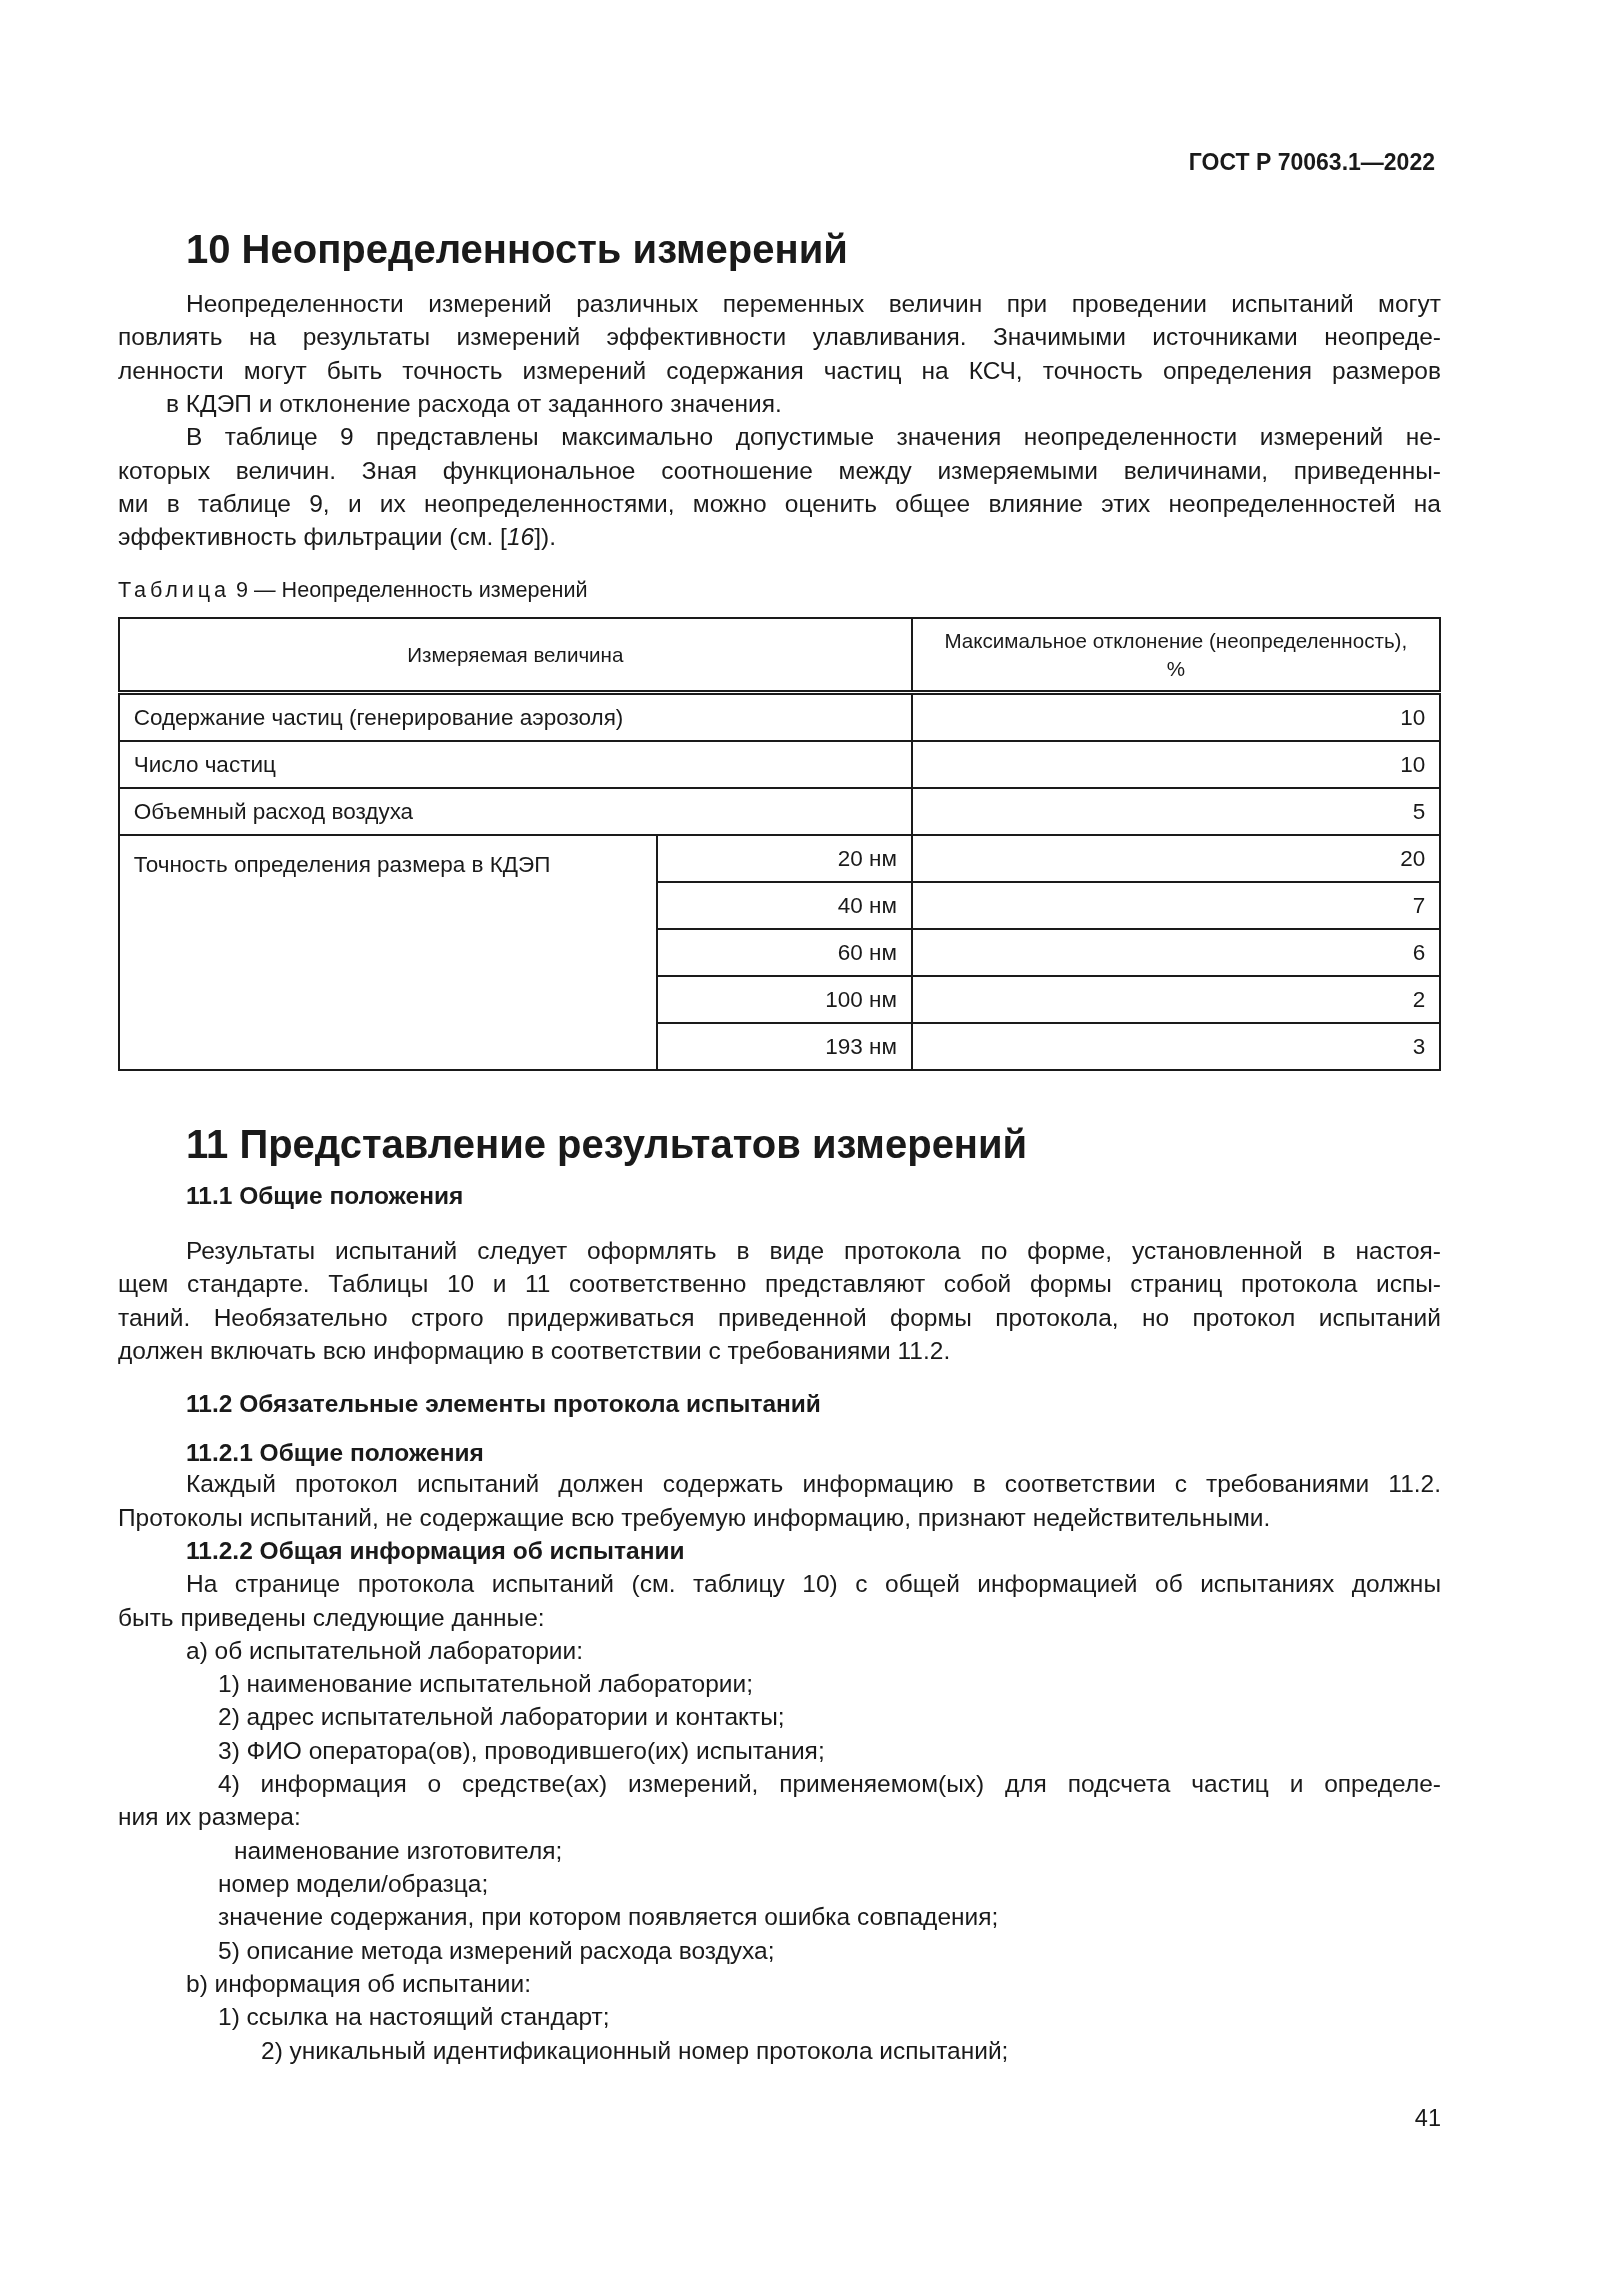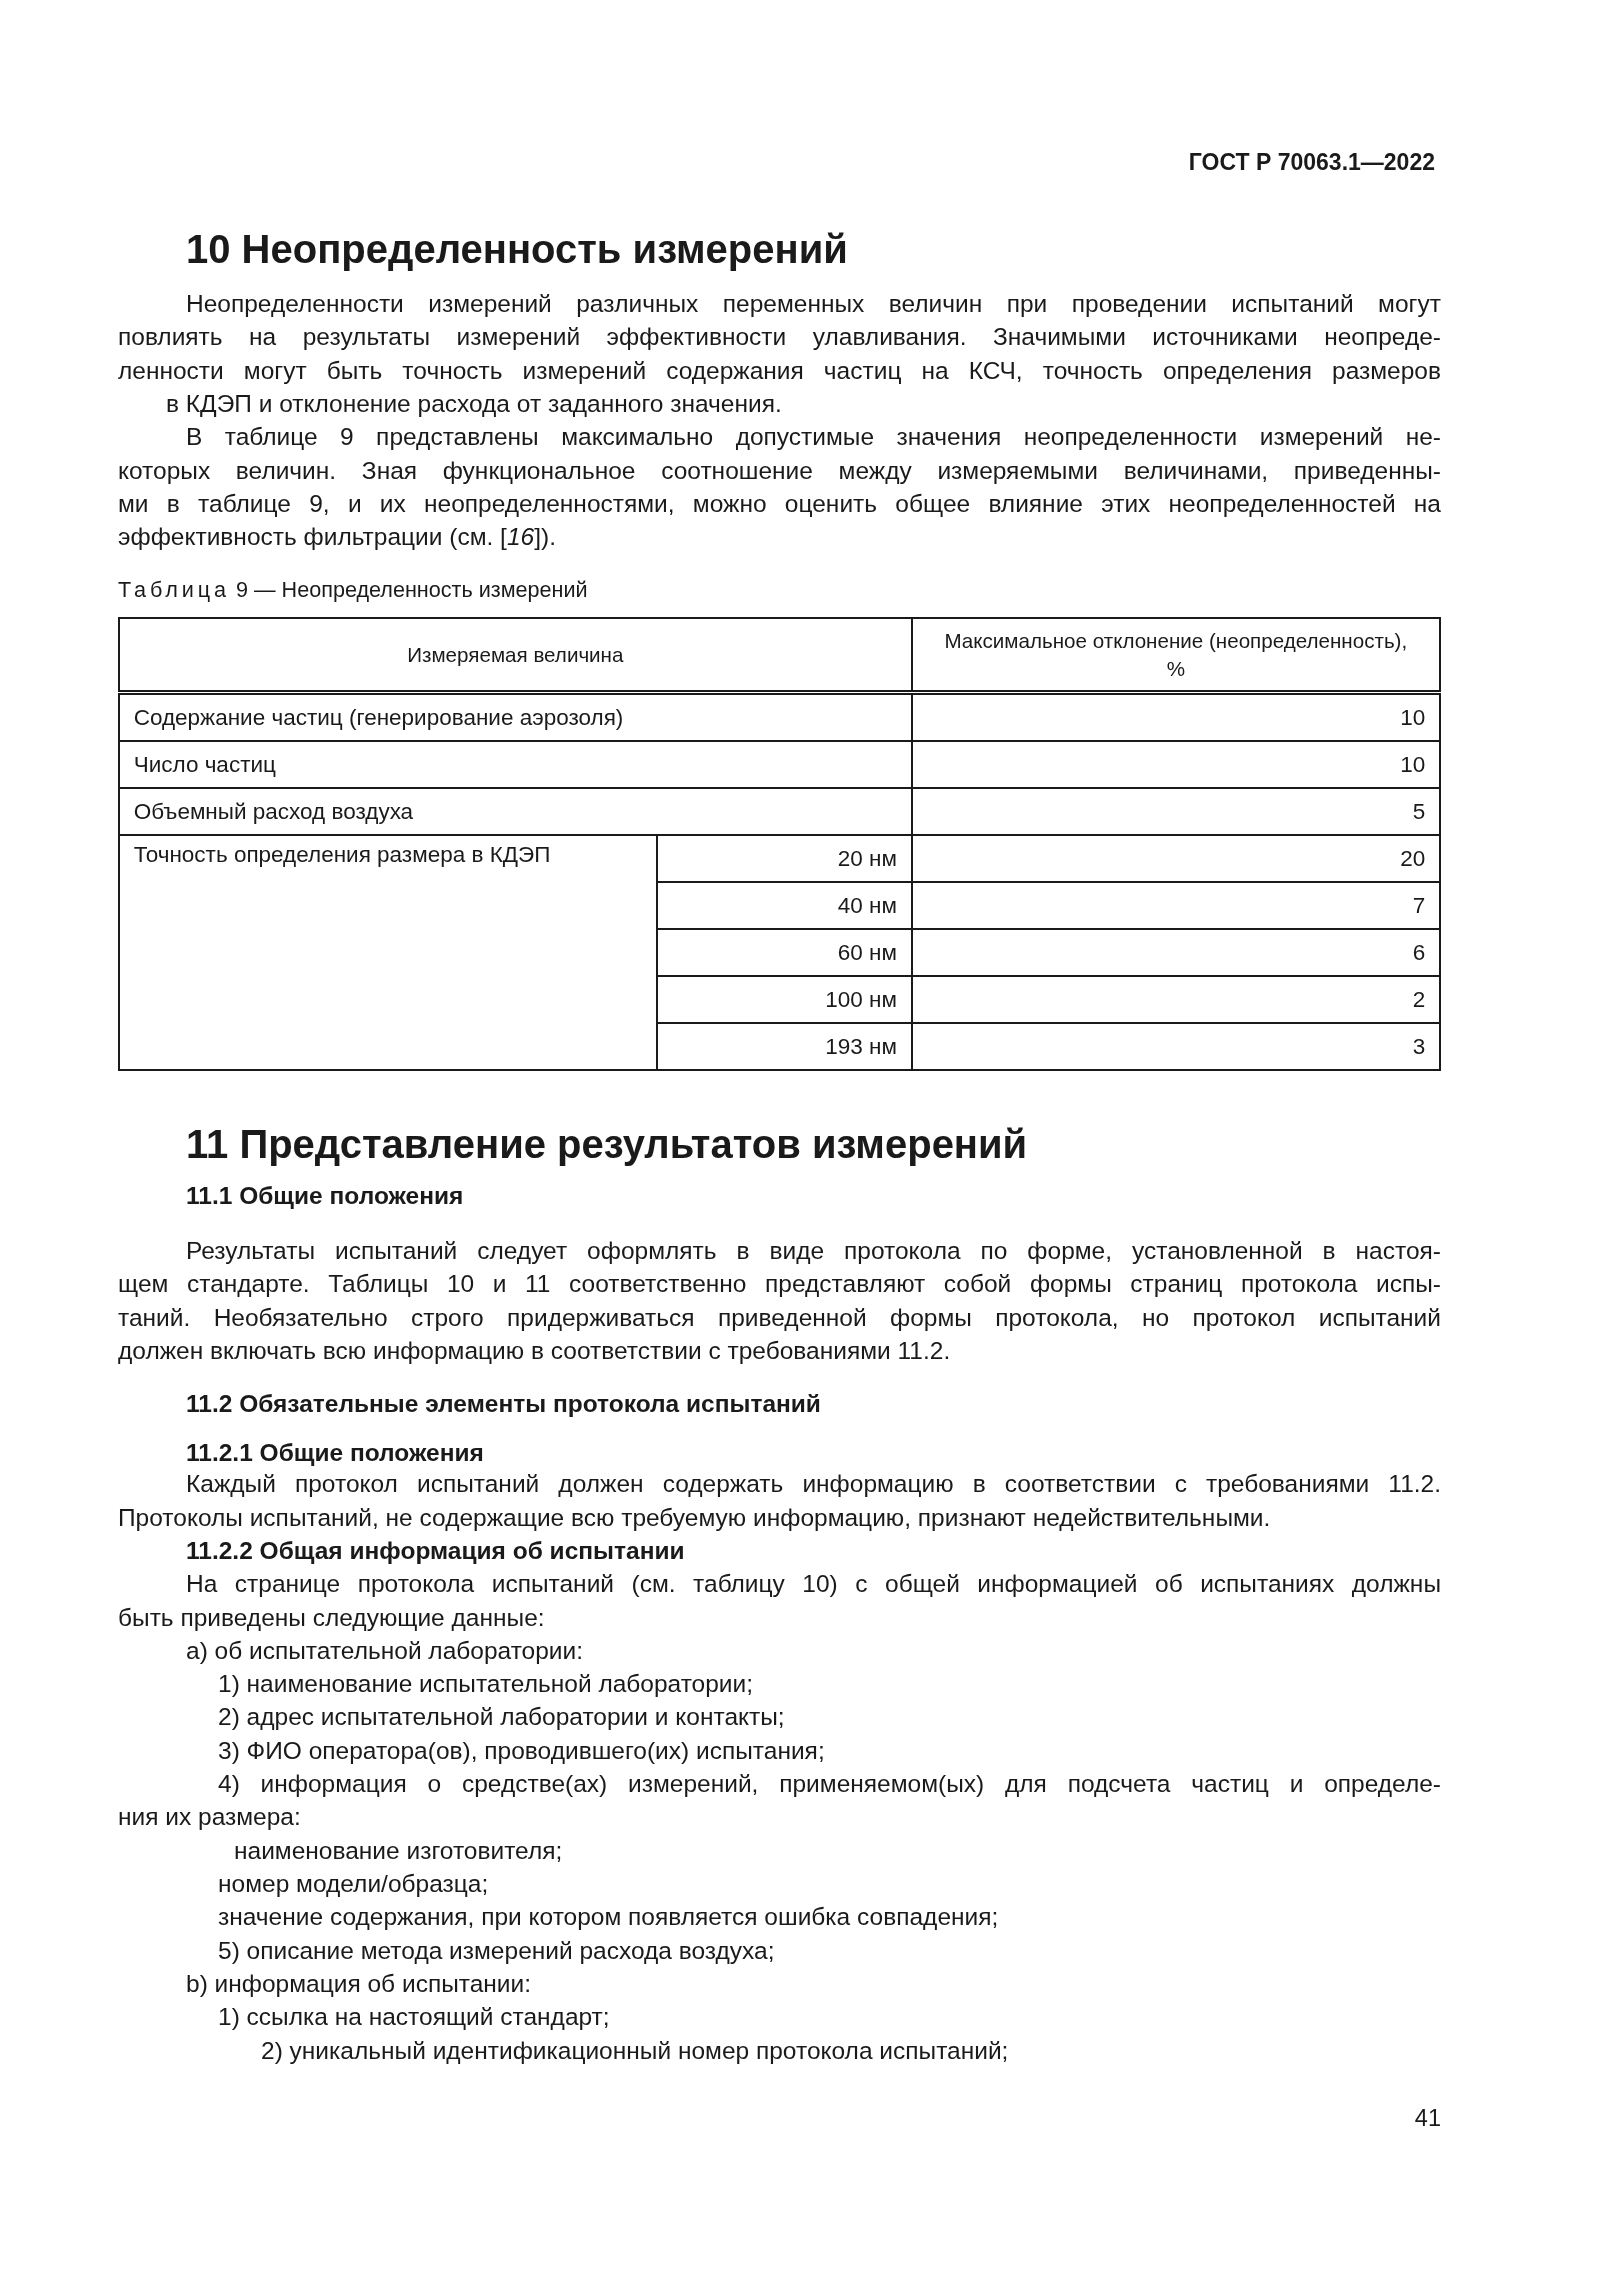--- a/index.html
+++ b/index.html
@@ -12,21 +12,21 @@
   .p { font-size: 24.5px; }
   .justify { text-align: justify; text-align-last: justify; white-space: normal; }
   .cap { font-size: 21.6px; }
   .cap .sp { letter-spacing: 3.9px; }
   table.t9 { position: absolute; left: 118px; top: 617px; width: 1323px; border-collapse: collapse;
              font-size: 22.5px; }
   table.t9 td { border: 2px solid #1a1a1a; padding: 0 13.7px; height: 45px; vertical-align: middle; }
   table.t9 td.c { text-align: right; }
   table.t9 tr.head td { height: 71px; font-size: 20.6px; text-align: center; line-height: 27.4px;
                         border-bottom: 5.9px double #1a1a1a; }
-  table.t9 td.top { vertical-align: top; padding-top: 6px; }
+  table.t9 td.top { vertical-align: top; padding-top: 16px; }
   .pageno { font-size: 23.5px; }
 </style>
 </head>
 <body>
 
 <div class="abs hdr" style="right:186px; top:149px;">ГОСТ Р 70063.1—2022</div>
 
 <div class="abs h1" style="left:186px; top:227px;">10 Неопределенность измерений</div>
 
 <div>

